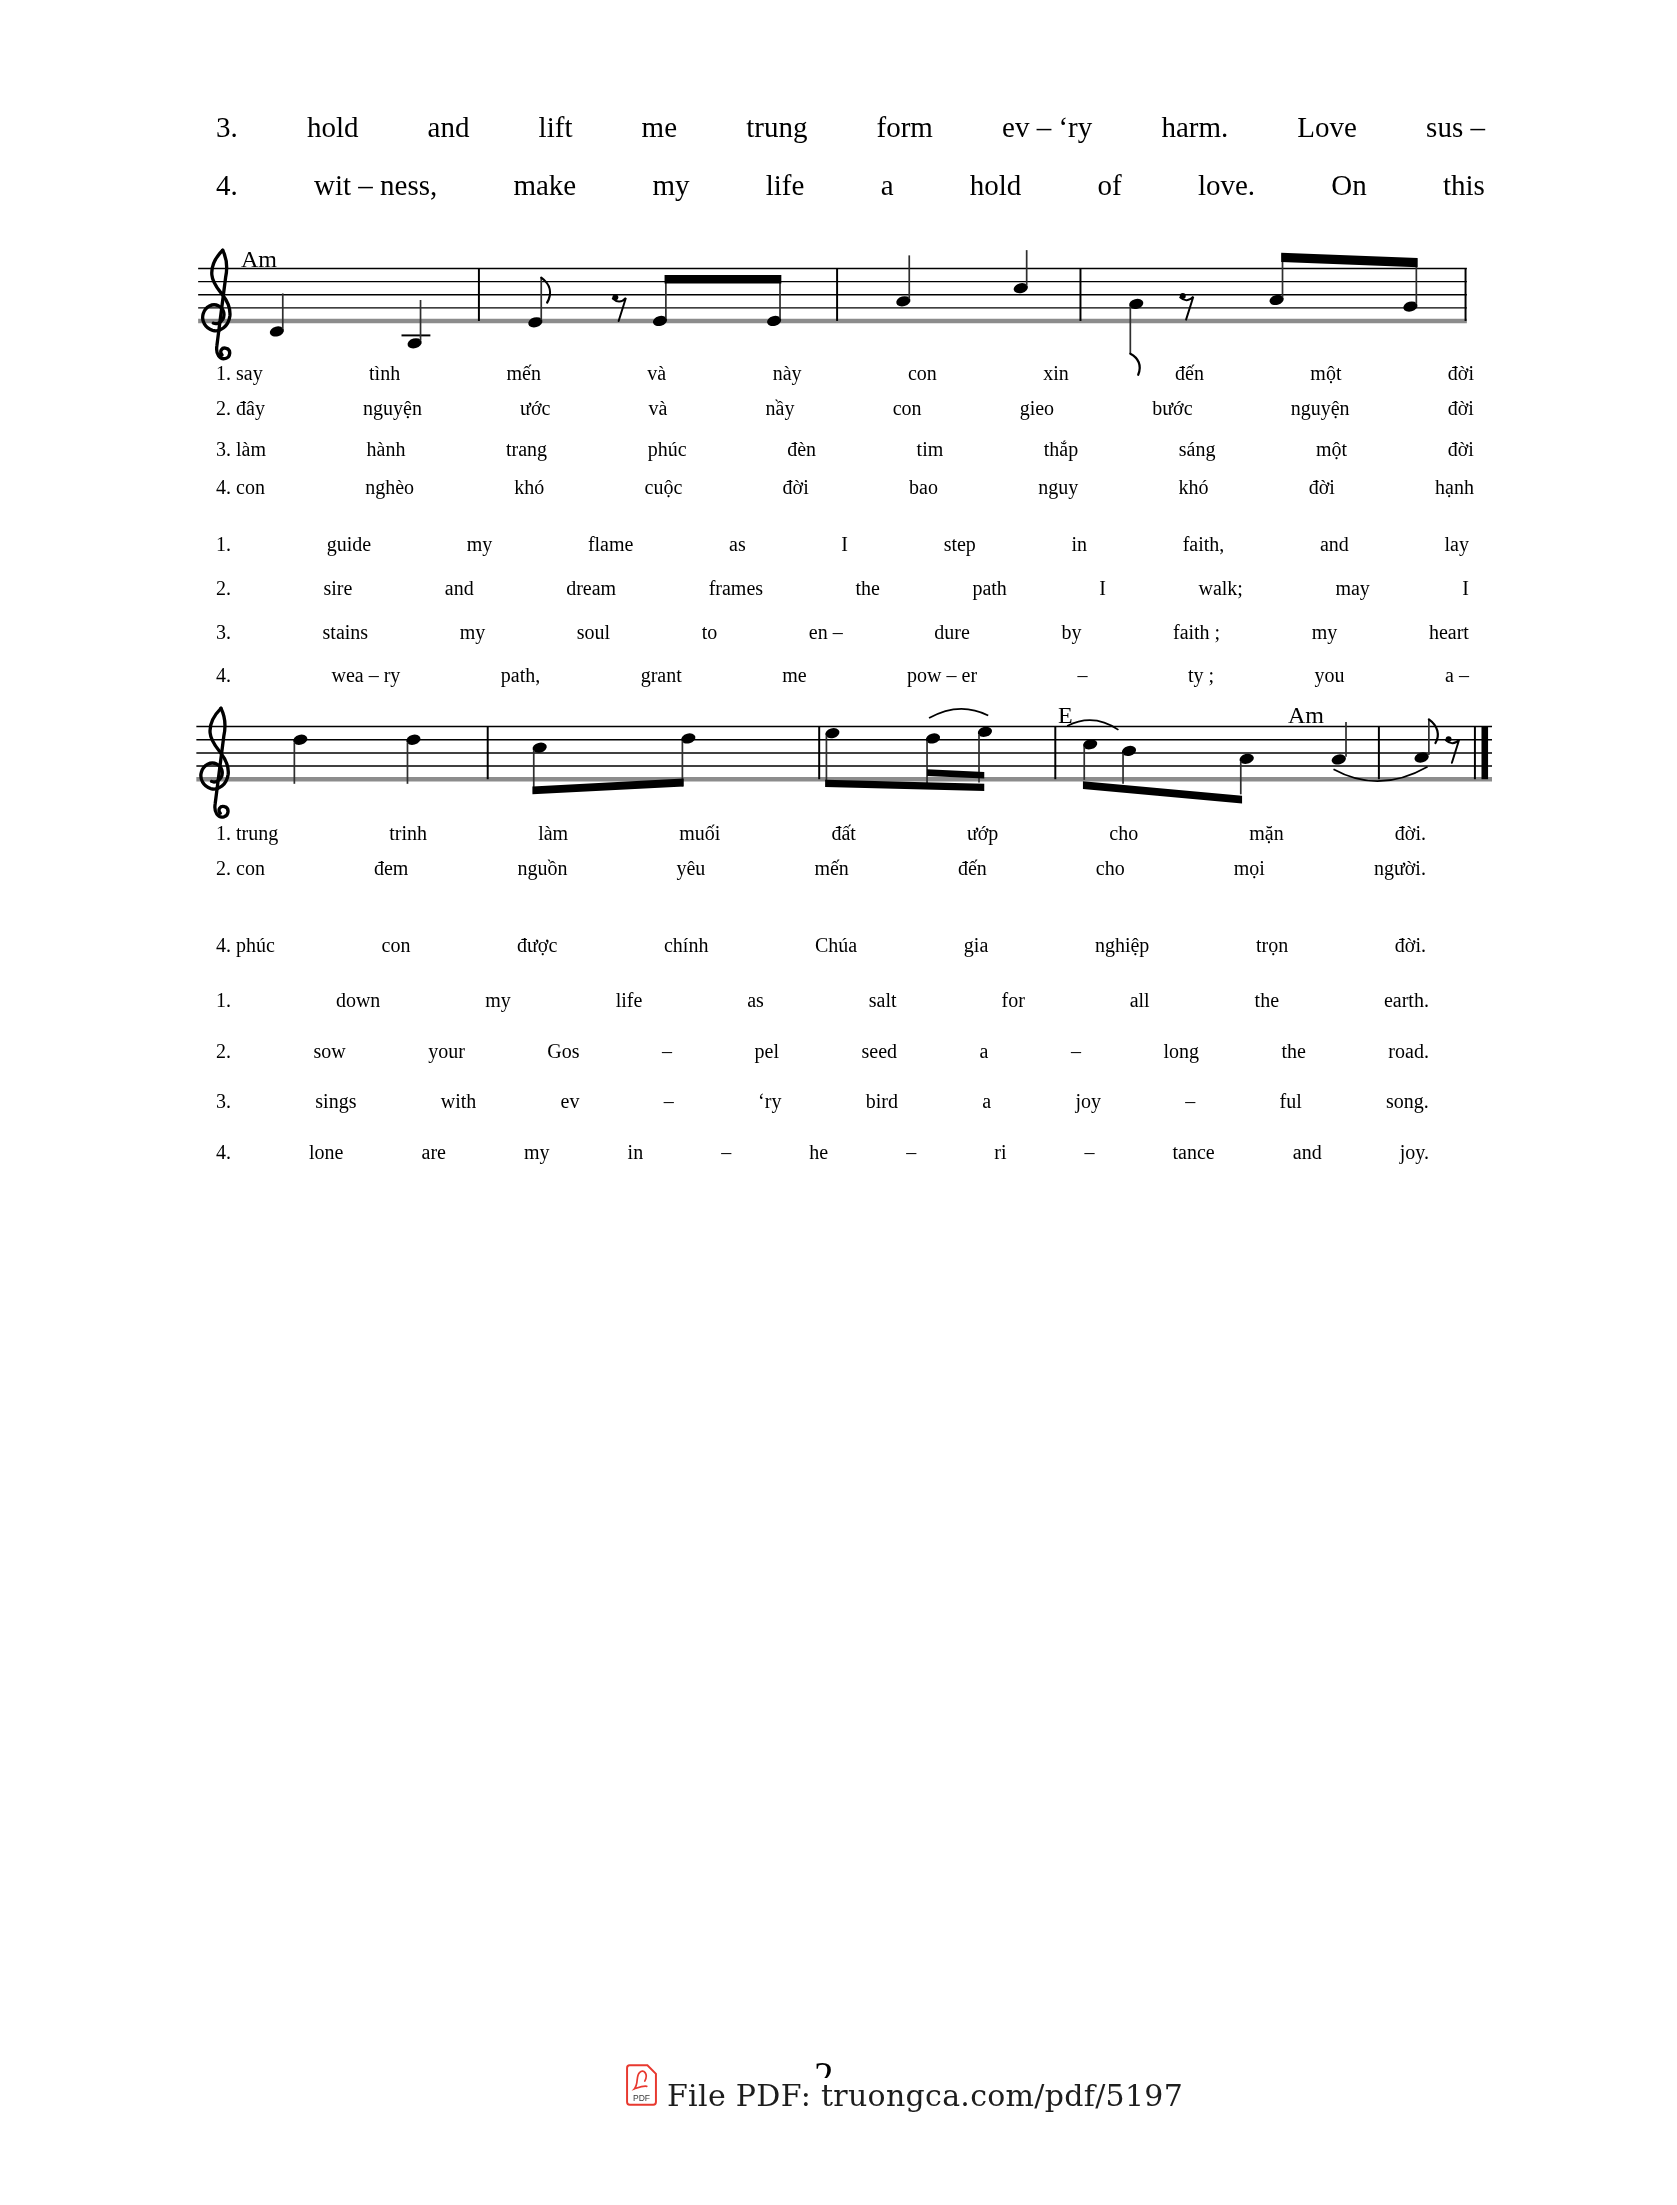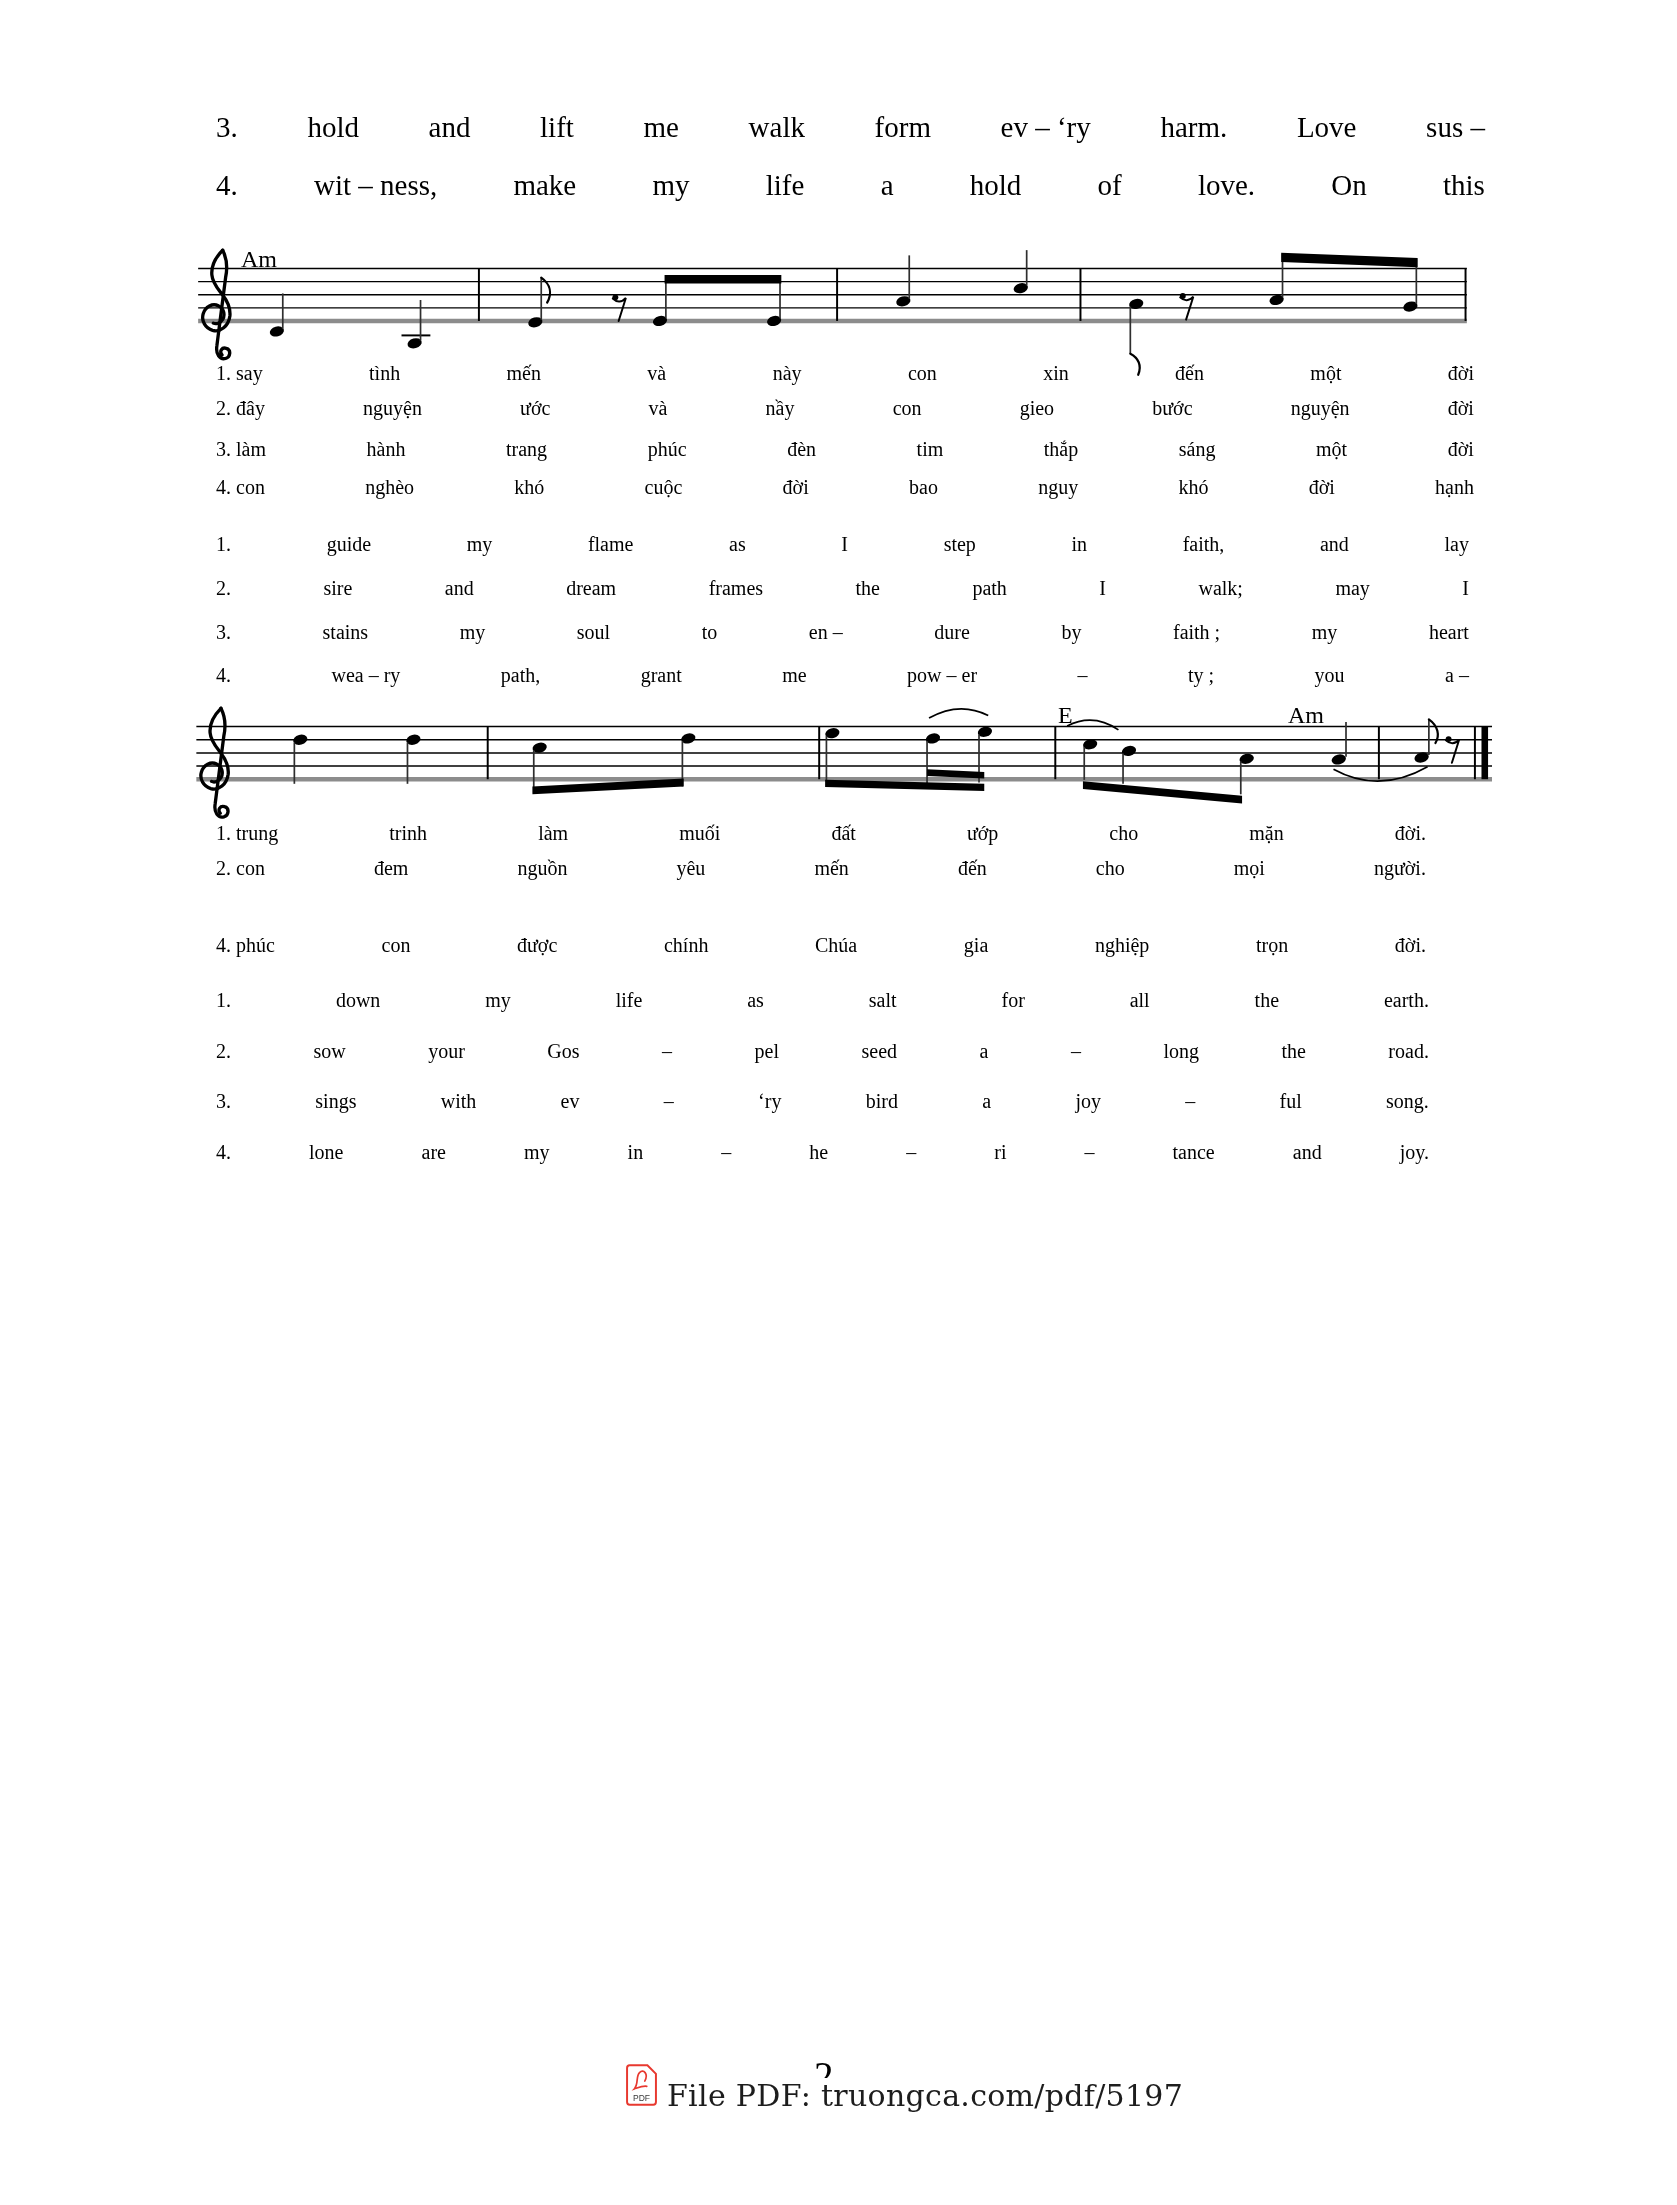--- a/index.html
+++ b/index.html
@@ -39,21 +39,21 @@
 <body>
 
 <div class="page">
 
   <div class="lyr toprow" style="top:112px;left:216px;width:1269px">
       <span class="tok">3.</span>
       <span class="tok">hold</span>
       <span class="tok">and</span>
       <span class="tok">lift</span>
       <span class="tok">me</span>
-      <span class="tok">walk</span>
+      <span class="tok">trung</span>
       <span class="tok">form</span>
       <span class="tok">ev – ‘ry</span>
       <span class="tok">harm.</span>
       <span class="tok">Love</span>
       <span class="tok">sus –</span>
     </div>
   <div class="lyr toprow" style="top:170px;left:216px;width:1269px">
       <span class="tok">4.</span>
       <span class="tok">wit – ness,</span>
       <span class="tok">make</span>

